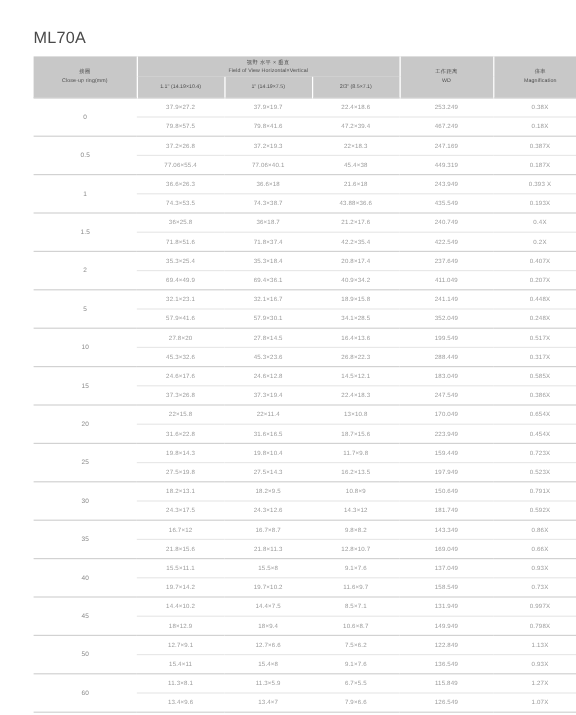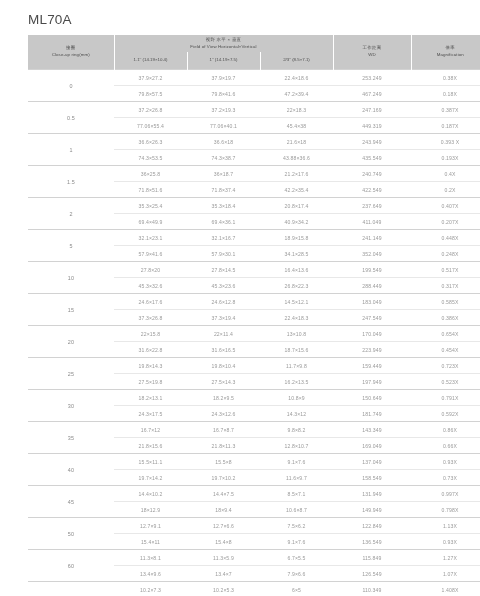--- a/index.html
+++ b/index.html
@@ -12,21 +12,21 @@
     height: 596px;
     font-family: "Liberation Sans", "DejaVu Sans", sans-serif;
     color: #8c8c8c;
     overflow: hidden;
   }
   .page {
     width: 480px;
     height: 596px;
     position: relative;
     box-sizing: border-box;
-    padding: 4px 28px;
+    padding: 16px 28px;
   }
   .title {
     font-size: 13.5px;
     color: #4a4a4a;
     letter-spacing: 0.2px;
     padding-top: 8px;
     padding-bottom: 8px;
     font-weight: 400;
   }
   table.spec {

